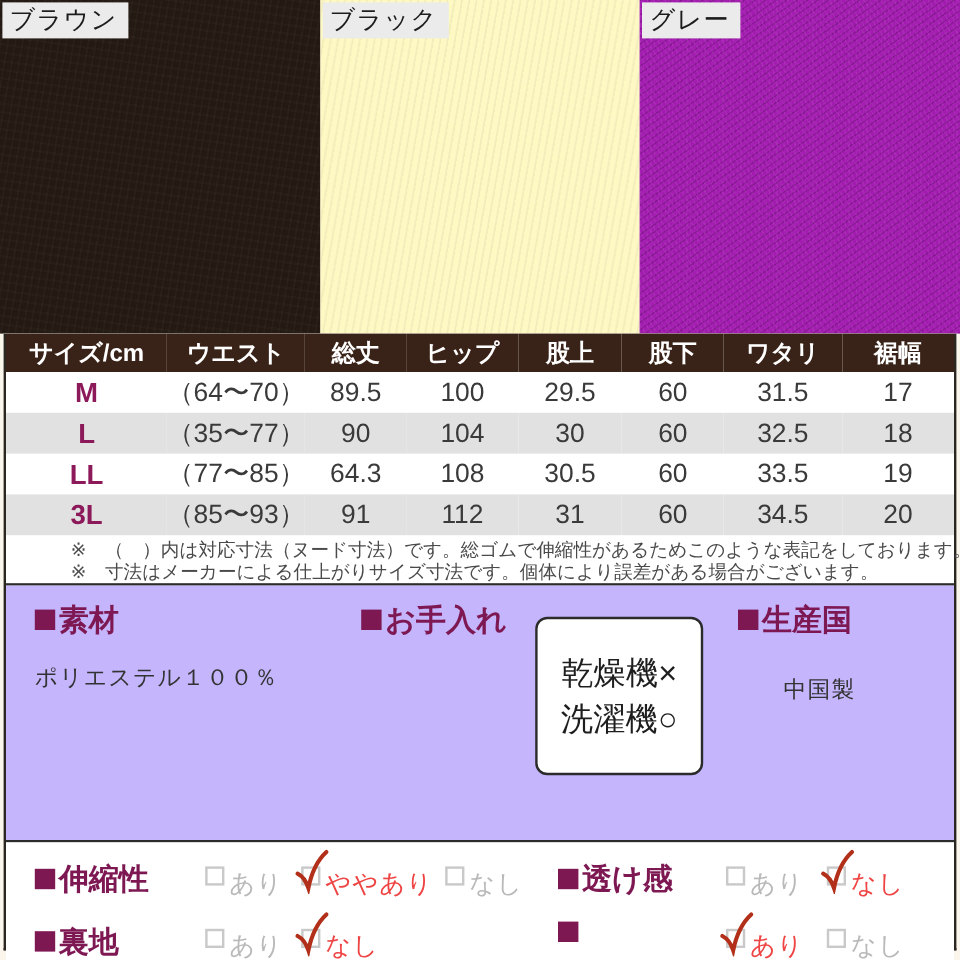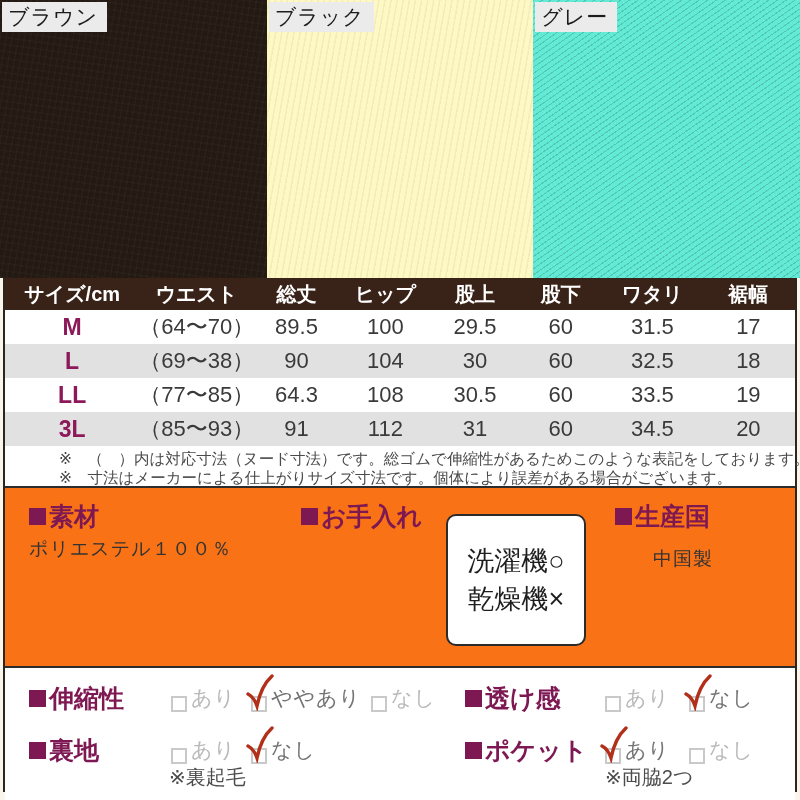--- a/index.html
+++ b/index.html
@@ -34,52 +34,52 @@
   .size-table th{background:var(--table-header-bg);color:#fff;font-size:20px;font-weight:bold;height:32px;text-align:center;}
   .size-table td{height:34px;text-align:center;font-size:22px;color:#3a3a3a;white-space:nowrap;}
   .size-table tbody tr:nth-child(even){background:var(--row-alt);}
   .size-table td.size{color:var(--size-accent);font-weight:bold;font-size:23px;}
 
   
   .notes{height:40px;padding:3px 0 0 54px;}
   .notes p{font-size:15.5px;line-height:19px;color:#4a4a4a;white-space:nowrap;}
 
   
-  .info{position:relative;height:178px;background:#f97316;}
+  .info{position:relative;height:212px;background:#c4b5fd;}
   .sec-head{position:absolute;display:flex;align-items:center;color:var(--accent);font-weight:bold;font-size:25px;white-space:nowrap;}
   .bullet{display:inline-block;width:17px;height:17px;background:var(--accent);margin-right:3px;flex:0 0 auto;}
-  .info-value{position:absolute;font-size:19px;color:#333;letter-spacing:1px;white-space:nowrap;}
+  .info-value{position:absolute;font-size:19px;color:#333;letter-spacing:1px;white-space:nowrap;margin-top:16px;}
   .care-box{position:absolute;left:441px;top:26px;width:140px;height:132px;border:2px solid #2b2b2b;border-radius:10px;
     display:flex;flex-direction:column;justify-content:center;align-items:center;background:#fff;}
   .care-box span{font-size:27px;color:#1e1e1e;line-height:38px;white-space:nowrap;}
 
   
   .checks{position:relative;height:148px;background:#fff;}
-  .opt{position:absolute;display:flex;align-items:flex-end;height:24px;white-space:nowrap;}
+  .opt{position:absolute;display:flex;align-items:flex-start;height:24px;white-space:nowrap;}
   .cbox{position:relative;width:16px;height:16px;border:2px solid #c9c9c9;background:#fff;margin-right:4px;flex:0 0 auto;}
   .check{position:absolute;left:-7px;top:-15px;width:30px;height:38px;display:none;pointer-events:none;}
   .check path{fill:none;stroke:var(--check-red);stroke-width:3.4;stroke-linecap:round;}
   .opt.checked .check{display:block;}
   .olabel{font-size:21px;color:#b9b9b9;letter-spacing:1px;}
-  .opt.checked .olabel{color:#737373;}
+  .opt.checked .olabel{color:#ef4444;}
   .feat-note{position:absolute;font-size:20px;color:#4c4c4c;white-space:nowrap;}
 </style>
 </head>
 <body>
 
 <div class="page">
 
   <div class="swatches">
     <div class="swatch" style="background-color: rgb(36, 26, 19);">
       <span class="swatch-label">ブラウン</span>
     </div>
     <div class="swatch" style="background-color: #fef9c3;">
       <span class="swatch-label">ブラック</span>
     </div>
-    <div class="swatch tex-gray" style="background-color: #5eead4;">
+    <div class="swatch tex-gray" style="background-color: #a21caf;">
       <span class="swatch-label">グレー</span>
     </div>
   </div>
 
   <div class="lower">
 
     <table class="size-table">
       <colgroup>
         <col style="width:17%">
           <col style="width:14.5%">
@@ -108,21 +108,21 @@
           <td>（64〜70）</td>
           <td>89.5</td>
           <td>100</td>
           <td>29.5</td>
           <td>60</td>
           <td>31.5</td>
           <td>17</td>
         </tr>
         <tr>
           <td class="size">L</td>
-          <td>（69〜38）</td>
+          <td>（35〜77）</td>
           <td>90</td>
           <td>104</td>
           <td>30</td>
           <td>60</td>
           <td>32.5</td>
           <td>18</td>
         </tr>
         <tr>
           <td class="size">LL</td>
           <td>（77〜85）</td>
@@ -158,22 +158,22 @@
         <span class="bullet"></span>
         <span>素材</span>
       </div>
       <div class="info-value" style="left:24px;top:48px">ポリエステル１００％</div>
 
       <div class="sec-head" style="left:296px;top:12px">
         <span class="bullet"></span>
         <span>お手入れ</span>
       </div>
       <div class="care-box">
+        <span>乾燥機×</span>
         <span>洗濯機○</span>
-        <span>乾燥機×</span>
       </div>
 
       <div class="sec-head" style="left:610px;top:12px">
         <span class="bullet"></span>
         <span>生産国</span>
       </div>
       <div class="info-value" style="left:648px;top:58px">中国製</div>
     </div>
 
     <div class="divider"></div>
@@ -232,21 +232,20 @@
         <span class="cbox"></span>
         <svg class="check" viewBox="0 0 30 38">
             <path d="M4 21 Q10 24 13 33 Q17 13 28 3"></path>
           </svg>
         <span class="olabel">なし</span>
       </span>
       <div class="feat-note" style="left:164px;top:96px">※裏起毛</div>
 
       <div class="sec-head" style="left:460px;top:66px">
         <span class="bullet"></span>
-        <span>ポケット</span>
       </div>
       <span class="opt checked" style="left:600px;top:72px">
         <span class="cbox"></span>
         <svg class="check" viewBox="0 0 30 38">
             <path d="M4 21 Q10 24 13 33 Q17 13 28 3"></path>
           </svg>
         <span class="olabel">あり</span>
       </span>
       <span class="opt" style="left:684px;top:72px">
         <span class="cbox"></span>

